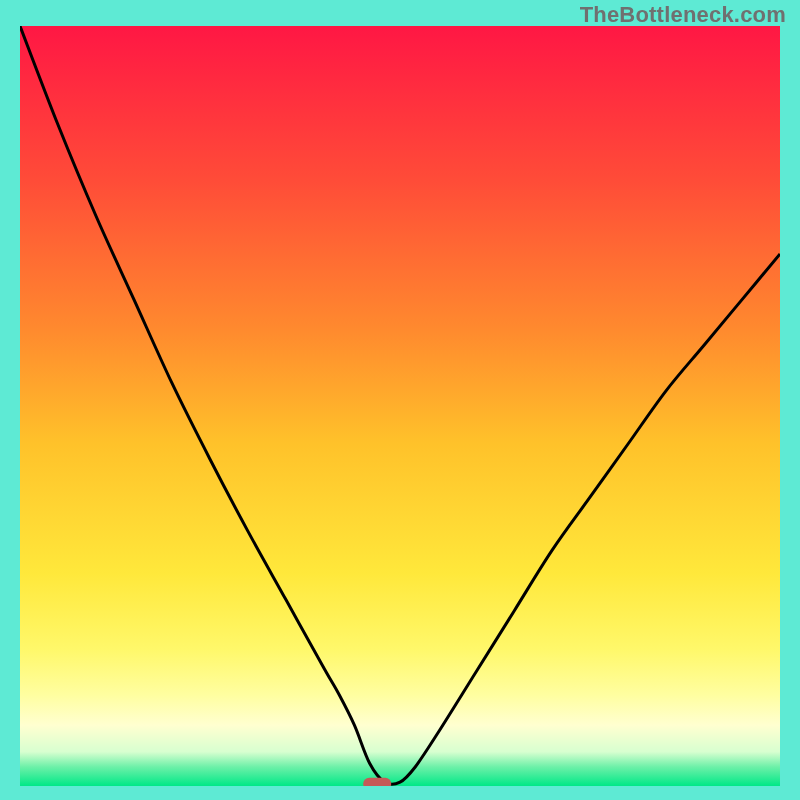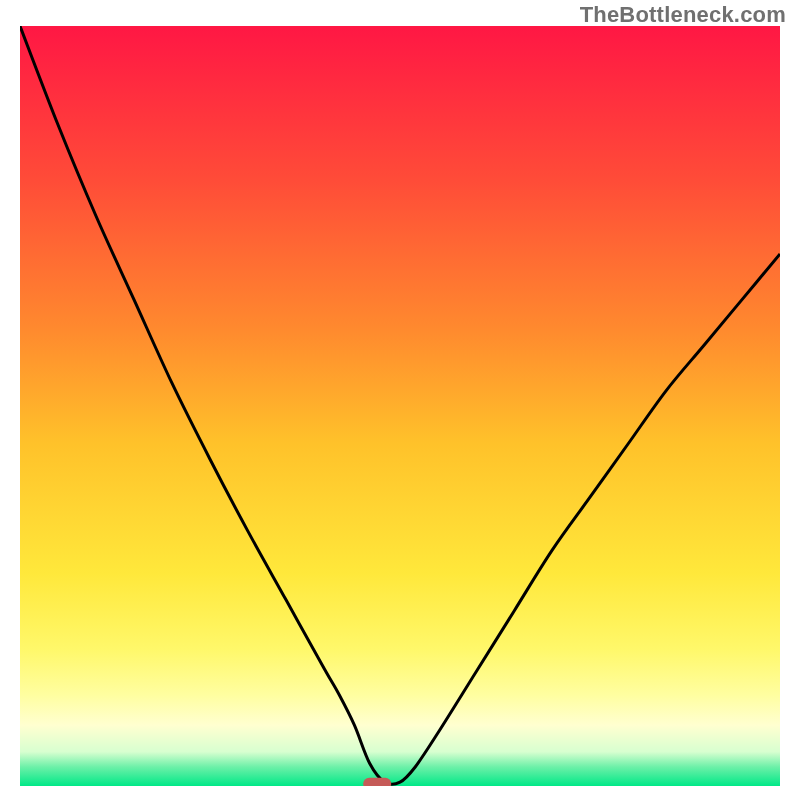--- a/index.html
+++ b/index.html
@@ -7,21 +7,21 @@
     padding: 0;
     width: 800px;
     height: 800px;
     background: #000;
     font-family: Arial, Helvetica, sans-serif;
     overflow: hidden;
   }
   .frame {
     position: absolute;
     inset: 0;
-    background: #ffffff;
+    background: #5eead4;
   }
   .watermark {
     position: absolute;
     top: 2px;
     right: 14px;
     color: #707070;
     font-size: 22px;
     font-weight: 600;
     letter-spacing: 0.2px;
     z-index: 5;

